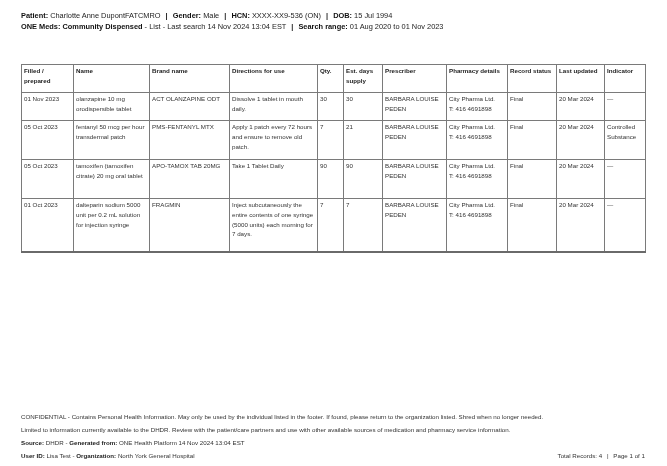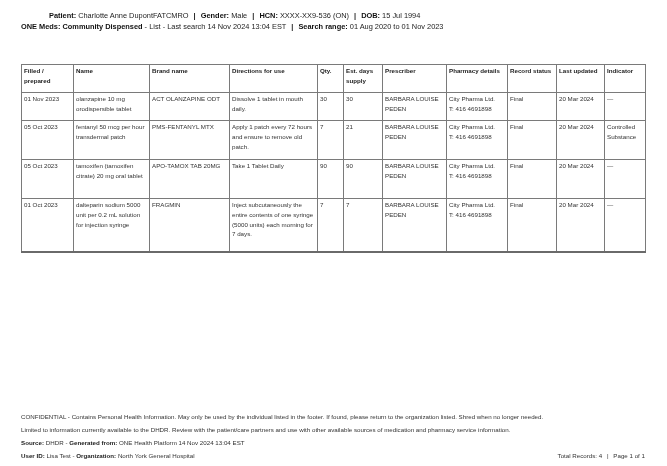--- a/index.html
+++ b/index.html
@@ -17,21 +17,21 @@
     }
     .header-line {
       position: absolute;
       left: 21px;
       font-size: 7.4px;
       white-space: nowrap;
       color: #222;
     }
     .header-line b { font-weight: bold; color: #111; }
     .header-line .sep { padding: 0 3px; font-weight: bold; }
-    #line1 { top: 11px; margin-left: 28px; }
+    #line1 { top: 11px; }
     #line2 { top: 22px; }
 
     table.meds {
       position: absolute;
       left: 21px;
       top: 64px;
       width: 624px;
       border-collapse: collapse;
       font-size: 6.2px;
       line-height: 9.8px;

